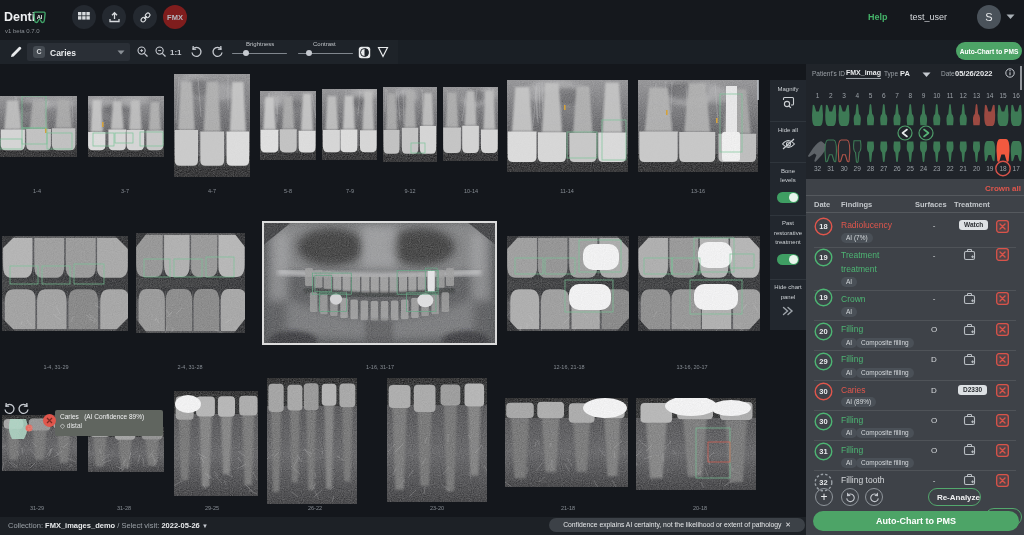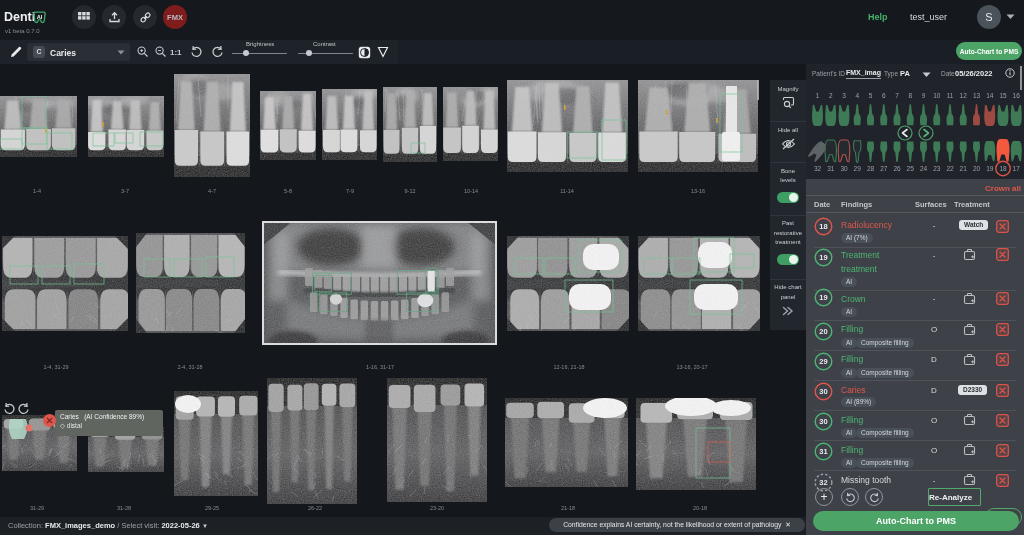--- a/index.html
+++ b/index.html
@@ -1188,21 +1188,21 @@
     </svg>
 <svg style="position:absolute;left:996px;top:444px" width="13" height="13" viewBox="0 0 13 13">
       <rect x="0.7" y="0.7" width="11.6" height="11.6" rx="2.2" fill="rgba(217,83,74,0.13)" stroke="#d9534a" stroke-width="1.3"></rect>
       <path d="M4,4 L9,9 M9,4 L4,9" stroke="#d9534a" stroke-width="1.4" stroke-linecap="round"></path>
     </svg>
 <div class="abs" style="left:814px;top:470px;width:202px;height:1px;background:rgba(255,255,255,0.09)"></div>
 <svg style="position:absolute;left:814px;top:473px" width="19" height="19" viewBox="0 0 19 19">
       <circle cx="9.5" cy="9.5" r="8.3" fill="none" stroke="#9aa0a6" stroke-width="1.4" stroke-dasharray="2.5,2"></circle>
       <text x="9.5" y="12.3" font-size="7.5" font-weight="bold" fill="#e8eaec" text-anchor="middle">32</text>
     </svg>
-<div class="abs" style="left:841px;top:475px;font-size:8.5px;color:#d5d8db">Missing tooth</div>
+<div class="abs" style="left:841px;top:475px;font-size:8.5px;color:#d5d8db">Filling tooth</div>
 <div class="abs" style="left:925px;top:476px;width:18px;text-align:center;font-size:8px;color:#d5d8db">-</div>
 <svg style="position:absolute;left:963px;top:473px" width="13" height="13" viewBox="0 0 13 13">
       <rect x="1.5" y="3.5" width="10" height="8" rx="1.5" fill="none" stroke="#b9bec3" stroke-width="1.1"></rect>
       <path d="M4.5,3.5 L4.5,2.2 Q4.5,1.5 5.2,1.5 L7.8,1.5 Q8.5,1.5 8.5,2.2 L8.5,3.5" fill="none" stroke="#b9bec3" stroke-width="1.1"></path>
       <path d="M8.2,8.8 L11,8.8 M9.6,7.4 L9.6,10.2" stroke="#b9bec3" stroke-width="1"></path>
     </svg>
 <svg style="position:absolute;left:996px;top:474px" width="13" height="13" viewBox="0 0 13 13">
       <rect x="0.7" y="0.7" width="11.6" height="11.6" rx="2.2" fill="rgba(217,83,74,0.13)" stroke="#d9534a" stroke-width="1.3"></rect>
       <path d="M4,4 L9,9 M9,4 L4,9" stroke="#d9534a" stroke-width="1.4" stroke-linecap="round"></path>
     </svg>
@@ -1216,21 +1216,21 @@
       </svg>
     </div>
 <div class="abs" style="left:865px;top:488px;width:18px;height:18px;border-radius:50%;border:1px solid #8f959b;display:flex;align-items:center;justify-content:center">
       <svg width="11" height="11" viewBox="0 0 13 13">
         <g transform="scale(-1,1) translate(-13,0)">
           <path d="M3,4 A4.5,4.5 0 1 1 2,7.5" fill="none" stroke="#c6cad0" stroke-width="1.3"></path>
           <path d="M3.2,1 L3,4.4 L6.2,4.1" fill="none" stroke="#c6cad0" stroke-width="1.3"></path>
         </g>
       </svg>
     </div>
-<div class="abs" style="left:928px;top:488px;width:53px;height:18px;border:1.2px solid #53a86d;border-radius:1px;display:flex;align-items:center;justify-content:flex-start">
+<div class="abs" style="left:928px;top:488px;width:53px;height:18px;border:1.2px solid #53a86d;border-radius:9px;display:flex;align-items:center;justify-content:flex-end">
       <span style="font-size:8px;font-weight:bold;color:#f0f1f2">Re-Analyze</span>
     </div>
 <div class="abs" style="left:985px;top:508px;width:37px;height:18px;border:1.2px solid #53a86d;border-radius:9px;display:flex;align-items:center;justify-content:center">
       <span style="font-size:8px;font-weight:bold;color:#f0f1f2">Report</span>
     </div>
 <div class="abs" style="left:813px;top:511px;width:206px;height:20px;background:#4da467;border-radius:10px;display:flex;align-items:center;justify-content:center">
       <span style="font-size:9px;font-weight:bold;color:#fff">Auto-Chart to PMS</span>
     </div>
 <div class="abs" style="left:1020px;top:66px;width:2px;height:24px;background:#b9bec3;opacity:0.75"></div>
 <div class="abs" style="left:0;top:517px;width:806px;height:18px;background:#1d2126"></div>

